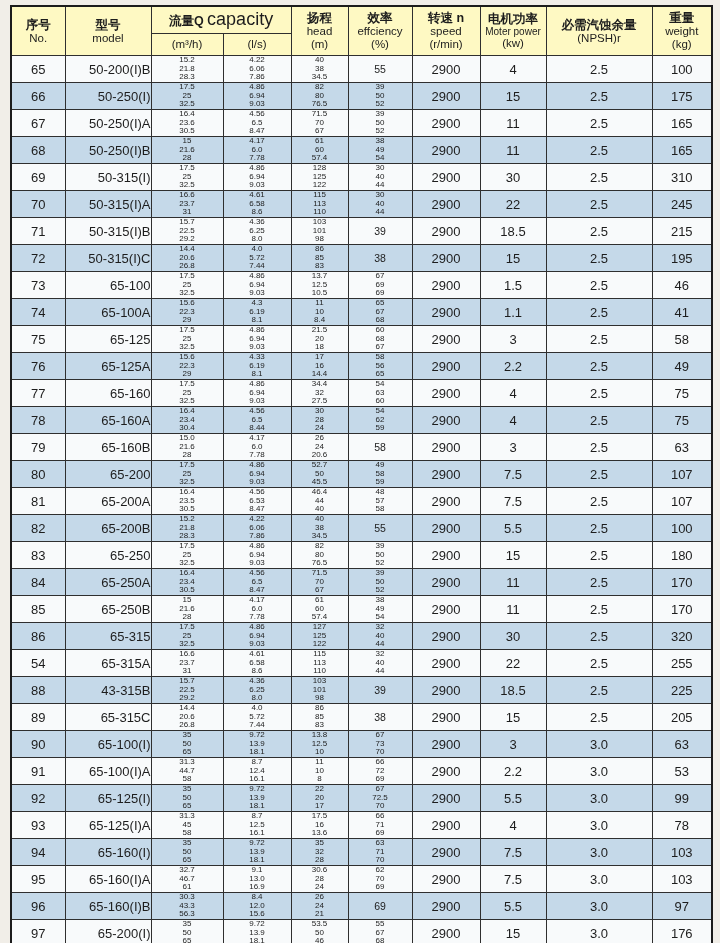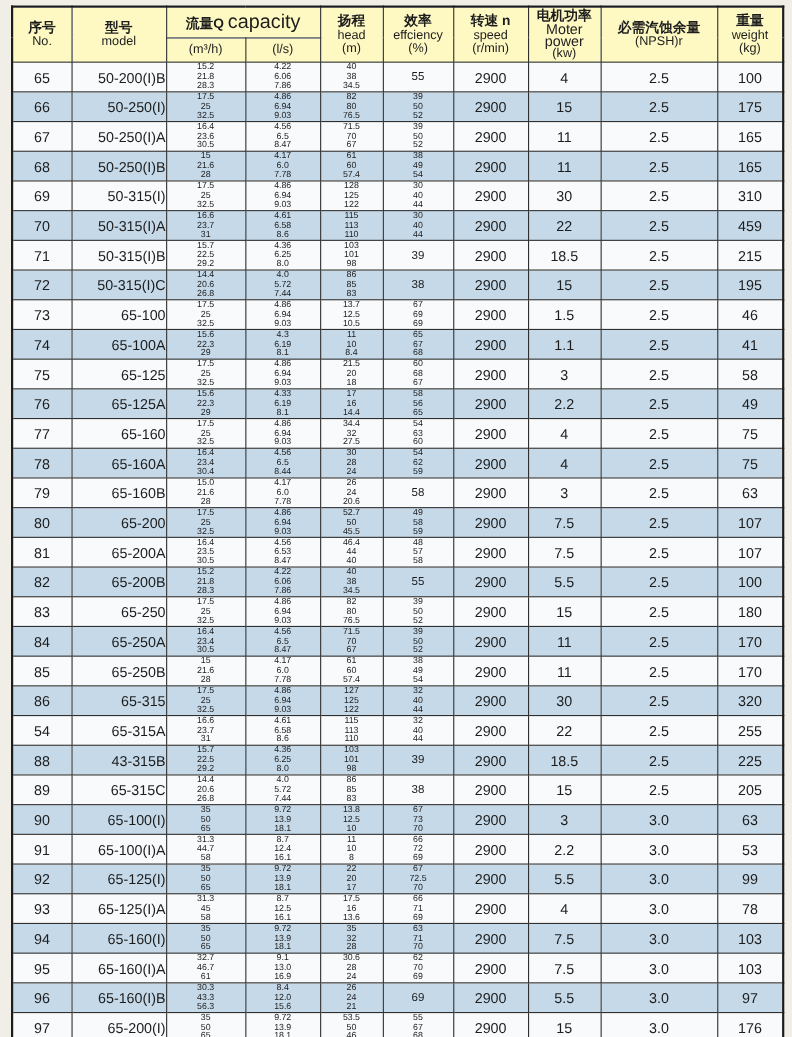--- a/index.html
+++ b/index.html
@@ -24,21 +24,21 @@
     padding: 0;
     text-align: center;
     vertical-align: middle;
     overflow: hidden;
   }
   thead th { background: #fef9c3; font-weight: normal; }
   thead tr.h1 th { height: 26px; }
   thead tr.h2 th { height: 21px; }
   .zh   { font-size: 12.5px; font-weight: bold; line-height: 14px; }
   .en   { font-size: 11.5px; line-height: 12.5px; }
-  .en-sm{ font-size: 13px;  line-height: 11px; }
+  .en-sm{ font-size: 10px;  line-height: 11px; }
   .unit { font-size: 11.5px; line-height: 13px; }
   .cap-line { font-size: 12.5px; }
   .cap-line .zh { display:inline; }
   .cap-line .en { display:inline; font-size: 18px; }
 
   tbody tr { height: 22px; margin-left: 23px; }
   tbody tr:nth-child(odd)  td { background: #f8fafb; }
   tbody tr:nth-child(even) td { background: #c5d9e9; }
 
   td.main  { font-size: 13px; }
@@ -329,21 +329,21 @@
     <td class="multi">
           <div class="stack">
             <div class="sub">30</div>
             <div class="sub">40</div>
             <div class="sub">44</div>
           </div>
         </td>
     <td class="main">2900</td>
     <td class="main">22</td>
     <td class="main">2.5</td>
-    <td class="main">459</td>
+    <td class="main">245</td>
   </tr>
       <tr>
     <td class="main">71</td>
     <td class="model">50-315(I)B</td>
     <td class="multi">
           <div class="stack">
             <div class="sub">15.7</div>
             <div class="sub">22.5</div>
             <div class="sub">29.2</div>
           </div>

